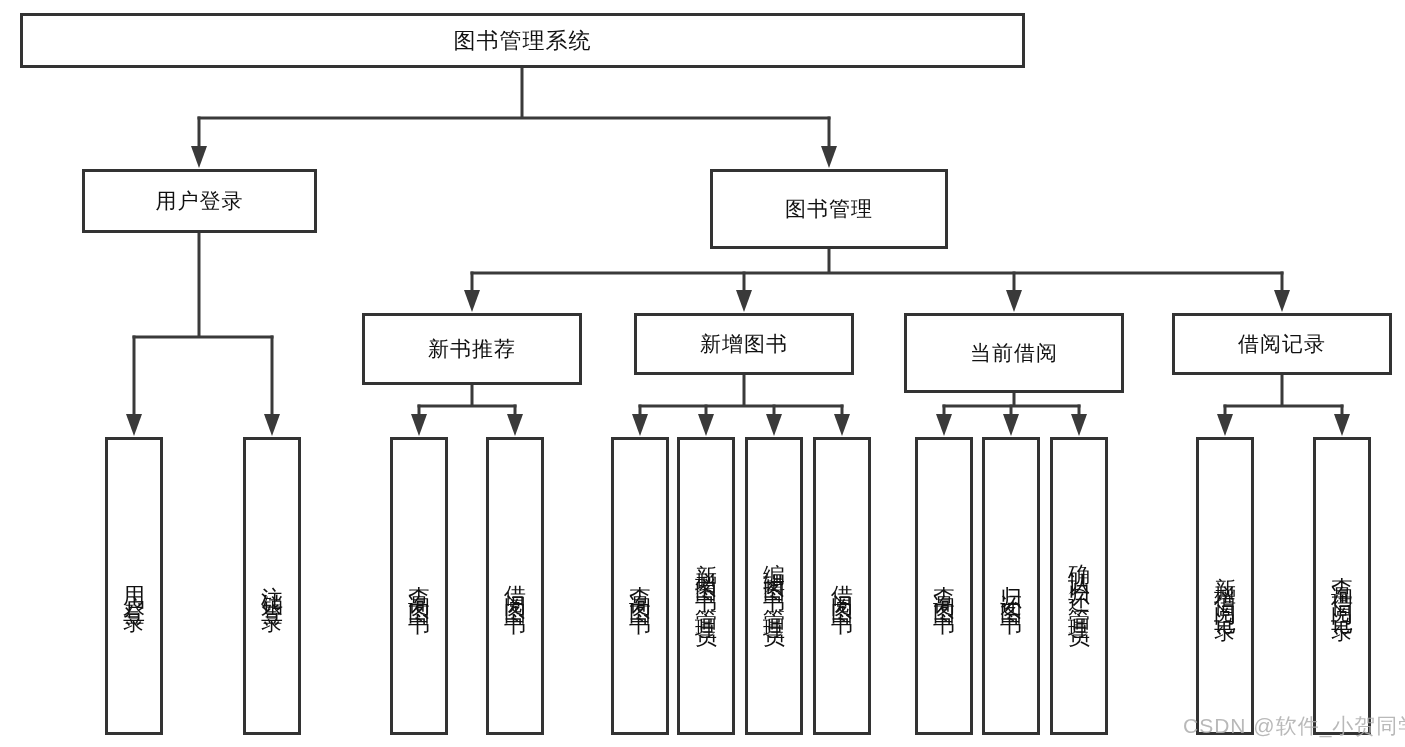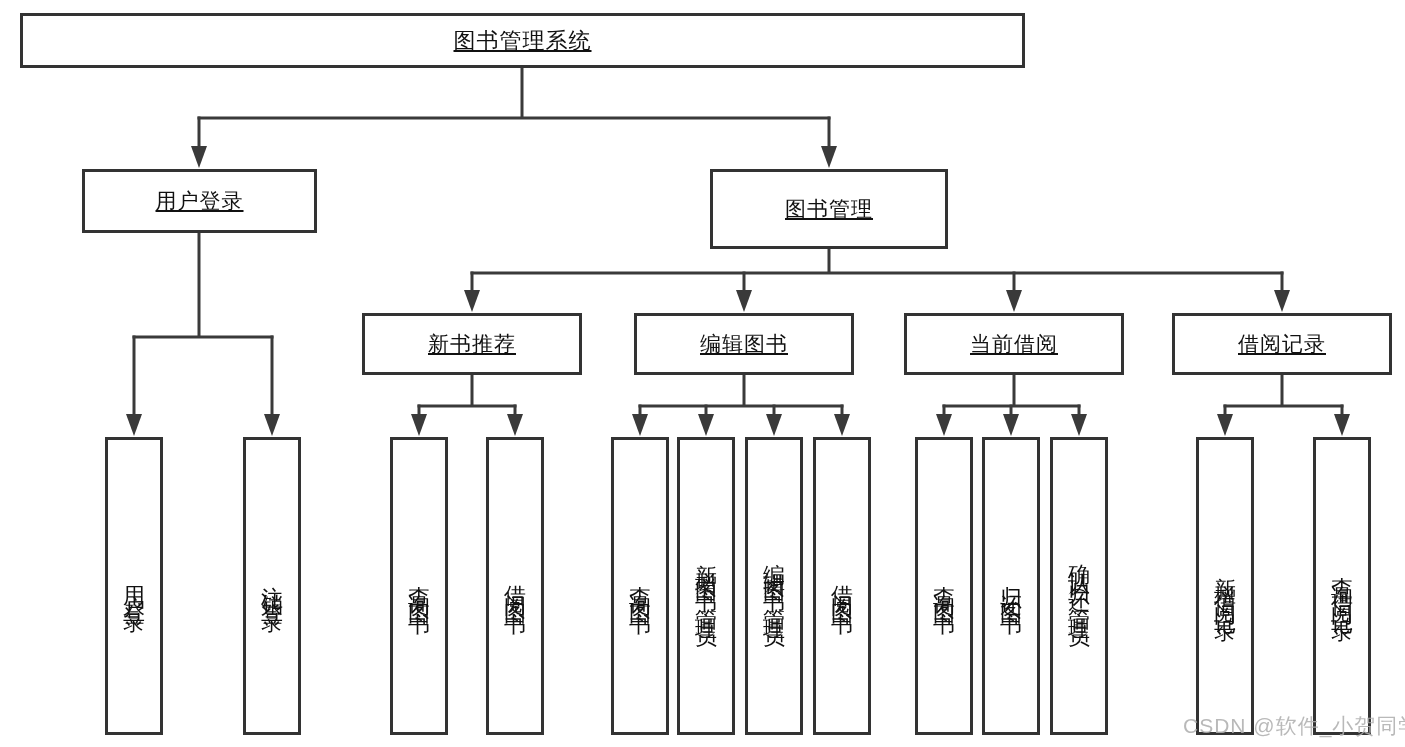--- a/index.html
+++ b/index.html
@@ -12,21 +12,20 @@
   }
   #connectors{position:absolute;left:0;top:0;z-index:1;}
   .node{
     position:absolute;
     box-sizing:border-box;
     background:#ffffff;
     border:3px solid #333333;
     display:flex;align-items:center;justify-content:center;
     z-index:2;
     color:#111111;
-    text-decoration:underline;
   }
   .node .lbl{
     font-size:21px;
     letter-spacing:1px;
     white-space:nowrap;
   }
   .root .lbl{font-size:22px;}
   .leaf{
     position:absolute;
     top:437px;height:298px;width:58px;
@@ -108,27 +107,27 @@
     <span class="lbl">图书管理系统</span>
   </div>
 
   <div class="node" style="left:82px;top:169px;width:235px;height:64px">
     <span class="lbl">用户登录</span>
   </div>
   <div class="node" style="left:710px;top:169px;width:238px;height:80px">
     <span class="lbl">图书管理</span>
   </div>
 
-  <div class="node" style="left:362px;top:313px;width:220px;height:62px">
+  <div class="node" style="left:362px;top:313px;width:220px;height:72px">
     <span class="lbl">新书推荐</span>
   </div>
   <div class="node" style="left:634px;top:313px;width:220px;height:62px">
-    <span class="lbl">编辑图书</span>
+    <span class="lbl">新增图书</span>
   </div>
-  <div class="node" style="left:904px;top:313px;width:220px;height:62px">
+  <div class="node" style="left:904px;top:313px;width:220px;height:80px">
     <span class="lbl">当前借阅</span>
   </div>
   <div class="node" style="left:1172px;top:313px;width:220px;height:62px">
     <span class="lbl">借阅记录</span>
   </div>
 
   <div class="leaf" style="left:105px">
     <span class="vlbl">用户登录</span>
   </div>
   <div class="leaf" style="left:243px">

